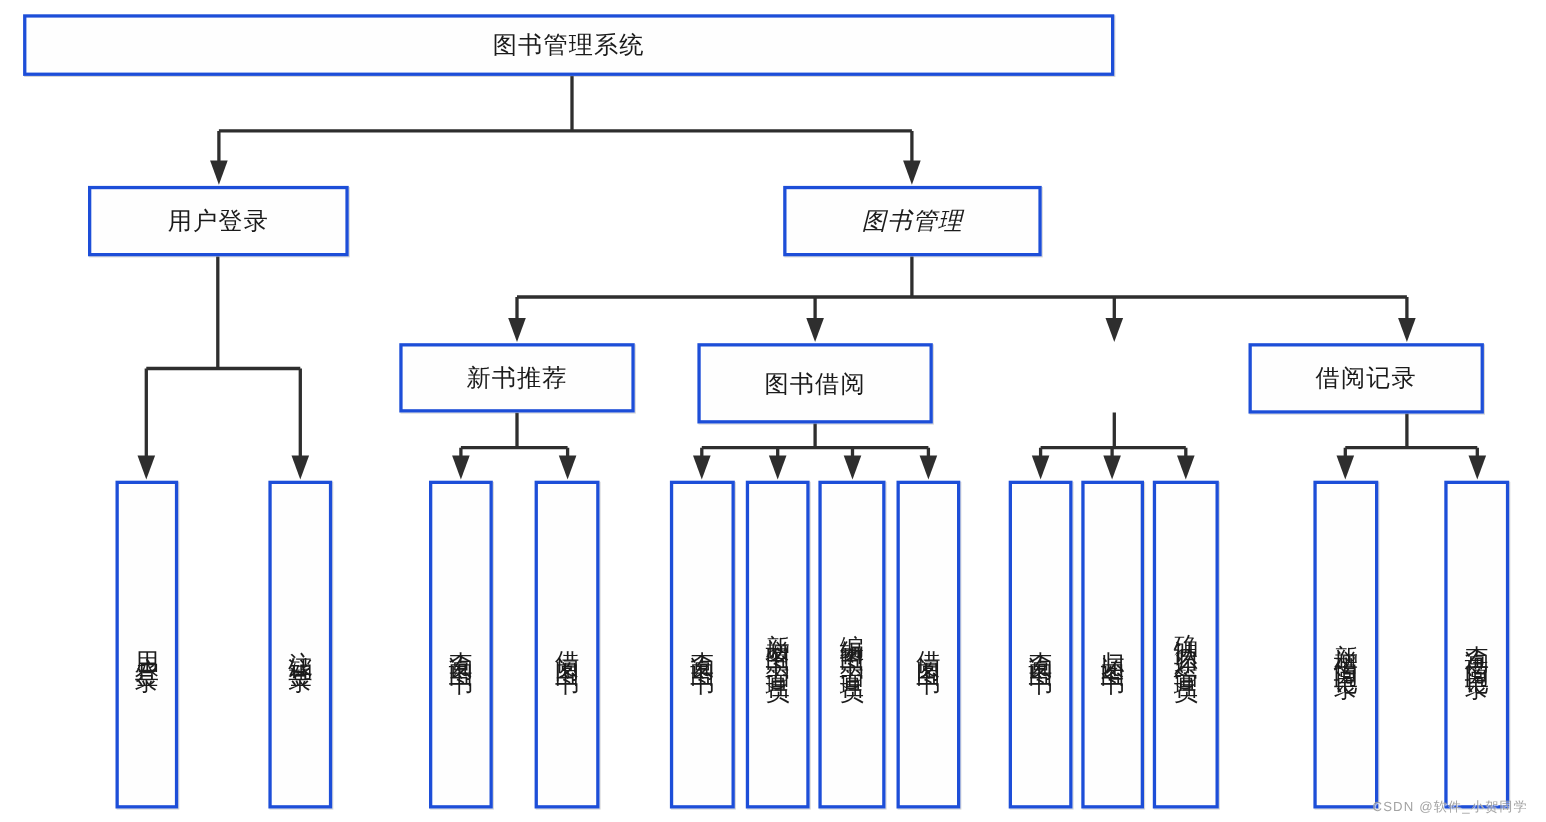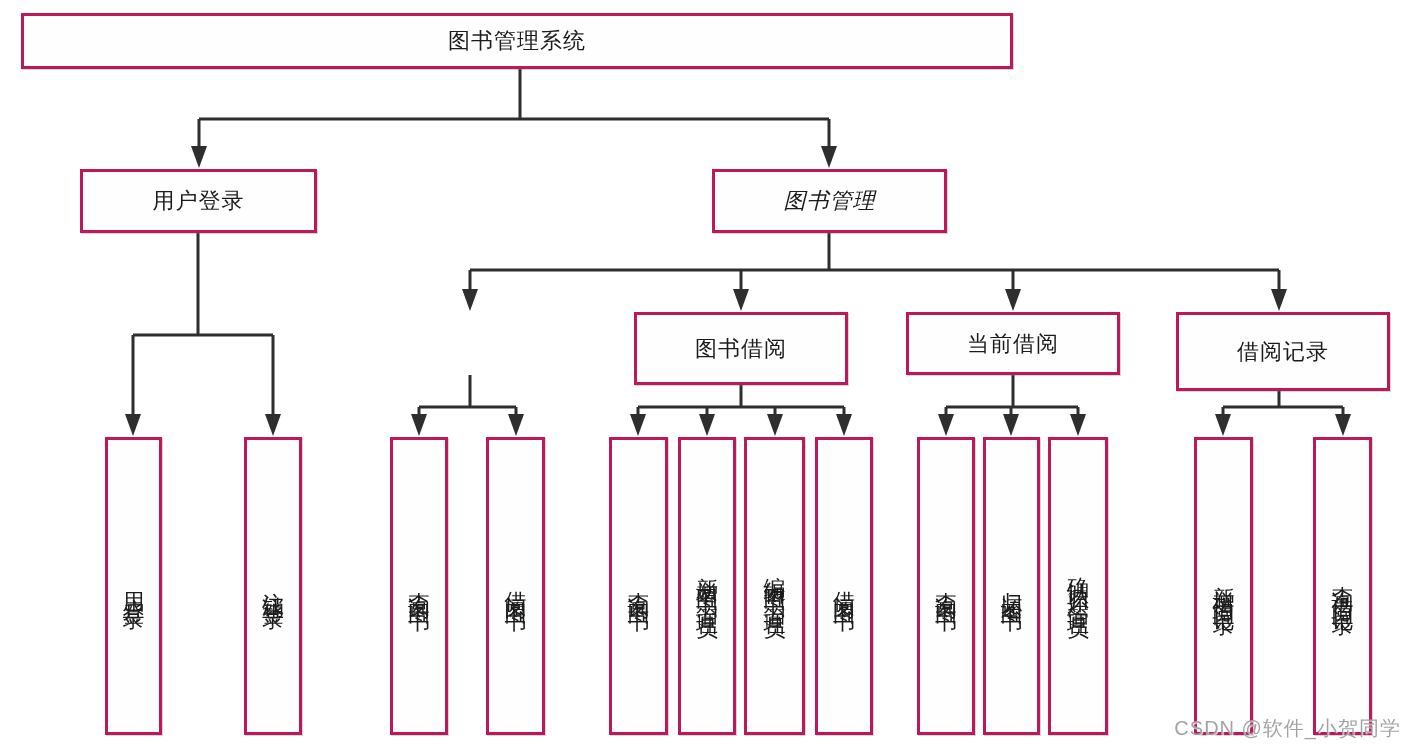--- a/index.html
+++ b/index.html
@@ -18,21 +18,21 @@
   .connectors {
     position: absolute;
     left: 0;
     top: 0;
     z-index: 1;
   }
   .node {
     position: absolute;
     box-sizing: border-box;
     background: #fefefe;
-    border: 3px solid #be185d;
+    border: 3px solid #1d4ed8;
     display: flex;
     align-items: center;
     justify-content: center;
     color: #1b1b1b;
     box-shadow: 1px 1px 0 rgba(120,120,120,0.30);
     z-index: 2;
   }
   .node.h {
     font-size: 22px;
     letter-spacing: 1px;
@@ -47,40 +47,40 @@
     letter-spacing: 6px;
     line-height: 1;
   }
   
   .n-root            { left: 21px;   top: 13px;  width: 992px; height: 56px; }
   .n-user-login      { left: 80px;   top: 169px; width: 237px; height: 64px; }
   .n-book-mgmt       { left: 712px;  top: 169px; width: 235px; height: 64px; font-style: italic; }
   .n-new-book        { left: 363px;  top: 312px; width: 214px; height: 63px; }
   .n-book-borrow     { left: 634px;  top: 312px; width: 214px; height: 73px; }
   .n-current-borrow  { left: 906px;  top: 312px; width: 214px; height: 63px; }
-  .n-borrow-records  { left: 1176px; top: 312px; width: 214px; height: 79px; }
+  .n-borrow-records  { left: 1135px; top: 312px; width: 214px; height: 64px; }
   .leaf              { top: 437px; height: 298px; }
   .f1  { left: 105px;  width: 57px; }
   .f2  { left: 244px;  width: 58px; }
   .f3  { left: 390px;  width: 58px; }
   .f4  { left: 486px;  width: 59px; }
   .f5  { left: 609px;  width: 59px; }
   .f6  { left: 678px;  width: 58px; }
   .f7  { left: 744px;  width: 61px; }
   .f8  { left: 815px;  width: 58px; }
   .f9  { left: 917px;  width: 58px; }
   .f10 { left: 983px;  width: 57px; }
   .f11 { left: 1048px; width: 60px; }
   .f12 { left: 1194px; width: 59px; }
   .f13 { left: 1313px; width: 59px; }
   .watermark {
     position: absolute;
-    right: 4px;
+    right: 16px;
     bottom: 5px;
-    font-size: 20px;
+    font-size: 12px;
     color: rgba(158,158,158,0.95);
     text-shadow: 1px 1px 1px rgba(255,255,255,0.85);
     letter-spacing: 1px;
     z-index: 3;
     white-space: nowrap;
   }
 </style>
 </head>
 <body>
 
@@ -133,26 +133,26 @@
     <span>图书管理系统</span>
   </div>
 
   <div class="node h n-user-login">
     <span>用户登录</span>
   </div>
   <div class="node h n-book-mgmt">
     <span>图书管理</span>
   </div>
 
+  <div class="node h n-new-book">
+    <span>新书推荐</span>
+  </div>
   <div class="node h n-book-borrow">
     <span>图书借阅</span>
   </div>
-  <div class="node h n-current-borrow">
-    <span>当前借阅</span>
-  </div>
   <div class="node h n-borrow-records">
     <span>借阅记录</span>
   </div>
 
   <div class="node v leaf f1">
     <span class="vtext">用户登录</span>
   </div>
   <div class="node v leaf f2">
     <span class="vtext">注销登录</span>
   </div>

